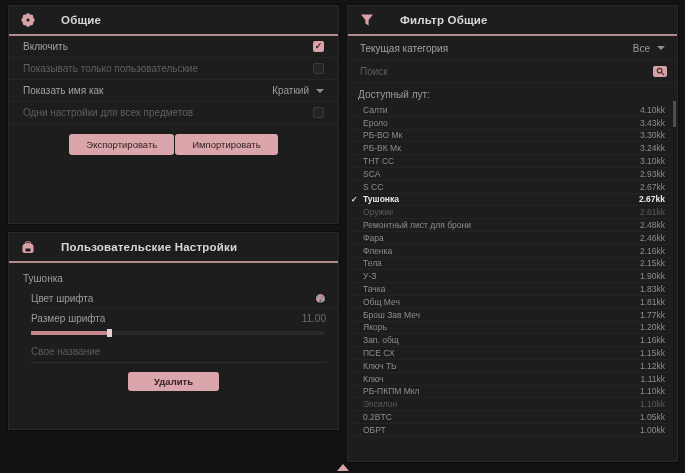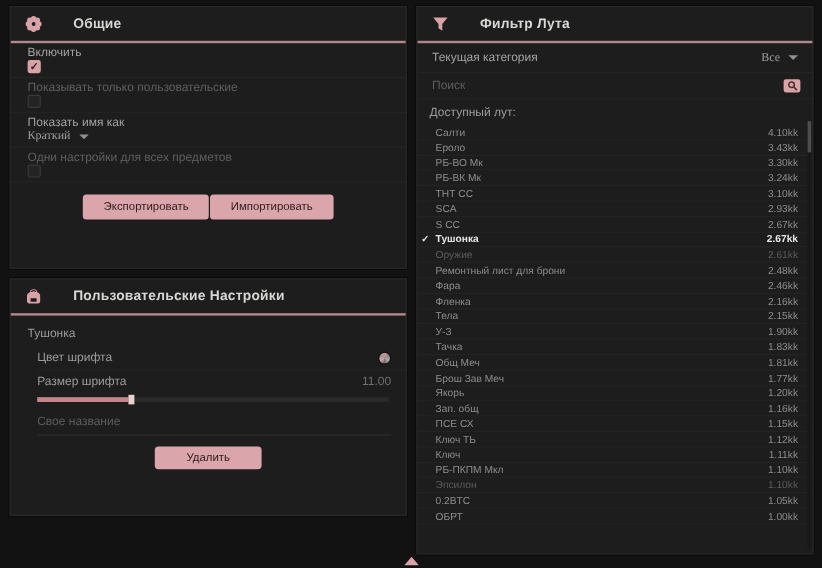--- a/index.html
+++ b/index.html
@@ -22,35 +22,35 @@
 
   .panel-header {
     display:flex; align-items:center; gap:26px;
     height:30px; padding:0 12px;
     border-bottom:2px solid #b28a8e;
   }
   .panel-title { color:#d9d7d4; font-size:11.5px; font-weight:bold; letter-spacing:.2px; }
   .hicon { width:14px; height:14px; flex:0 0 auto; }
 
   .setting-row {
-    display:flex; justify-content:space-between; 
+    display:flex; justify-content:space-between; align-items:center;
     min-height:22px; padding:3px 14px;
     border-bottom:1px solid #252525;
-    font-size:10px; color:#a2a2a2;flex-direction:column;
+    font-size:10px; color:#a2a2a2;
   }
   .setting-row.dim { color:#5f5f5f; }
 
   .checkbox { width:11px; height:11px; border-radius:2px; }
   .checkbox.checked {
     background:#d9a2a7; color:#352123;
     font-size:9px; line-height:11px; text-align:center; font-weight:bold;
   }
   .checkbox.unchecked { background:#242424; border:1px solid #3a3a3a; }
 
-  .select { display:flex; align-items:center; gap:7px; color:#9c9c9c; font-size:10px; cursor:pointer;font-family:Liberation Serif, serif; }
+  .select { display:flex; align-items:center; gap:7px; color:#9c9c9c; font-size:10px; cursor:pointer; }
   .chev { width:0; height:0; border-left:4px solid transparent; border-right:4px solid transparent; border-top:4px solid #8f8f8f; }
 
   .btn-row { display:flex; justify-content:center; gap:1px; padding:10px 0 0 0; }
   .btn {
     background:#dba6ab; color:#332021;
     border:none; border-radius:3px;
     font-family:"Liberation Sans",sans-serif;
     font-size:9.5px; padding:5px 17px; cursor:pointer;
   }
 
@@ -73,21 +73,21 @@
   .slider .handle { position:absolute; left:26%; top:-2px; width:5px; height:8px; background:#e9d0d2; }
 
   .name-input {
     display:block; width:295px; margin:8px 0 0 22px;
     background:transparent; border:none; border-bottom:1px solid #2e2e2e;
     font-family:"Liberation Sans",sans-serif; font-size:10px; color:#bdbdbd;
     padding:3px 0 5px 0; outline:none;
   }
   .name-input::placeholder { color:#5d5d5d; }
   .delete-row { display:flex; justify-content:center; padding-top:9px; }
-  .btn.delete { padding:4px 26px; }
+  .btn.delete { padding:4px 26px;font-weight:bold; }
 
   
   .cat-row {
     display:flex; justify-content:space-between; align-items:center;
     height:25px; padding:0 12px; border-bottom:1px solid #242424;
     font-size:10px; color:#a2a2a2;
   }
   .search-row {
     display:flex; justify-content:space-between; align-items:center;
     height:22px; padding:0 10px 0 12px; border-bottom:1px solid #242424;
@@ -208,21 +208,21 @@
   <div class="delete-row">
     <button class="btn delete">Удалить</button>
   </div>
 </div>
 
 <div class="panel" id="panel-loot">
   <div class="panel-header">
     <svg class="hicon" viewBox="0 0 14 14">
       <path d="M1 1.5 h12 L8.6 7 v5.6 L5.4 10.5 V7 Z" fill="#d9a2a7"></path>
     </svg>
-    <span class="panel-title">Фильтр Лута</span>
+    <span class="panel-title">Фильтр Общие</span>
   </div>
 
   <div class="cat-row">
     <span>Текущая категория</span>
     <span class="select">
       <span>Все</span>
       <span class="chev"></span>
     </span>
   </div>
 

